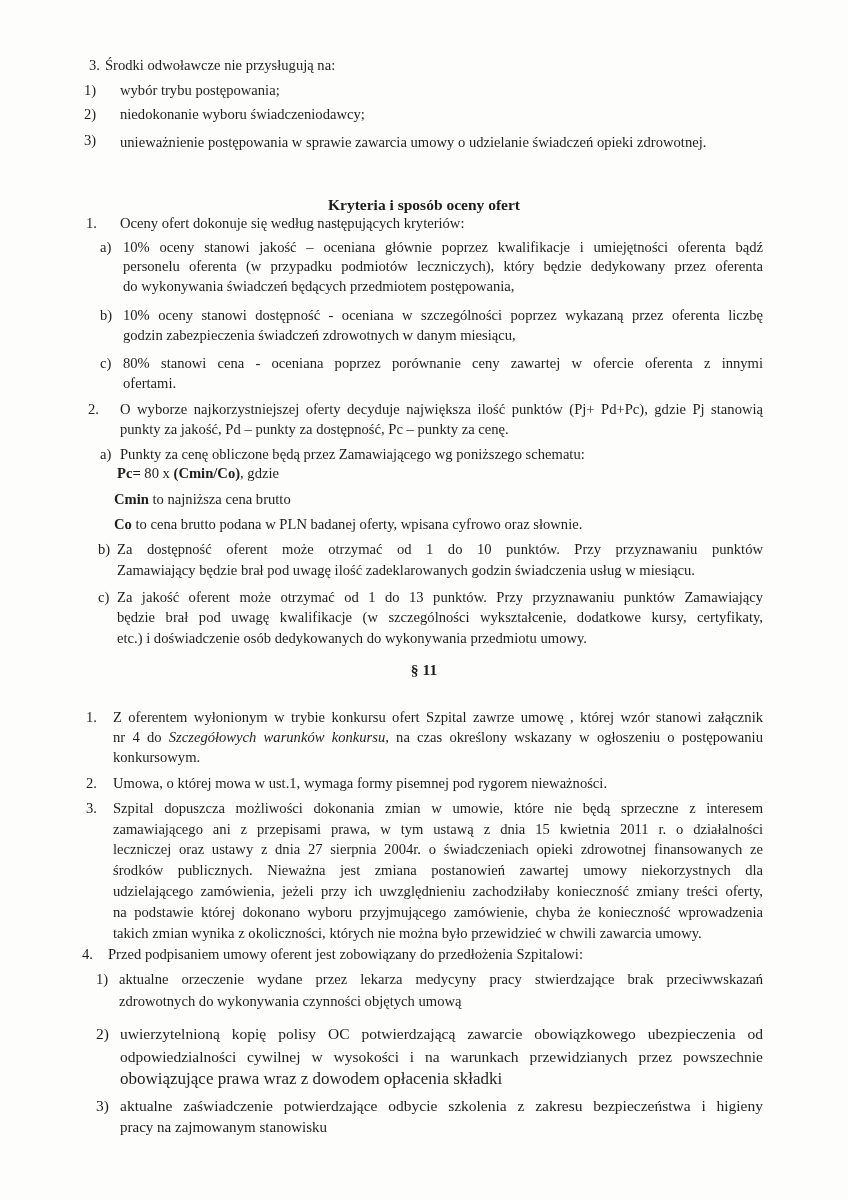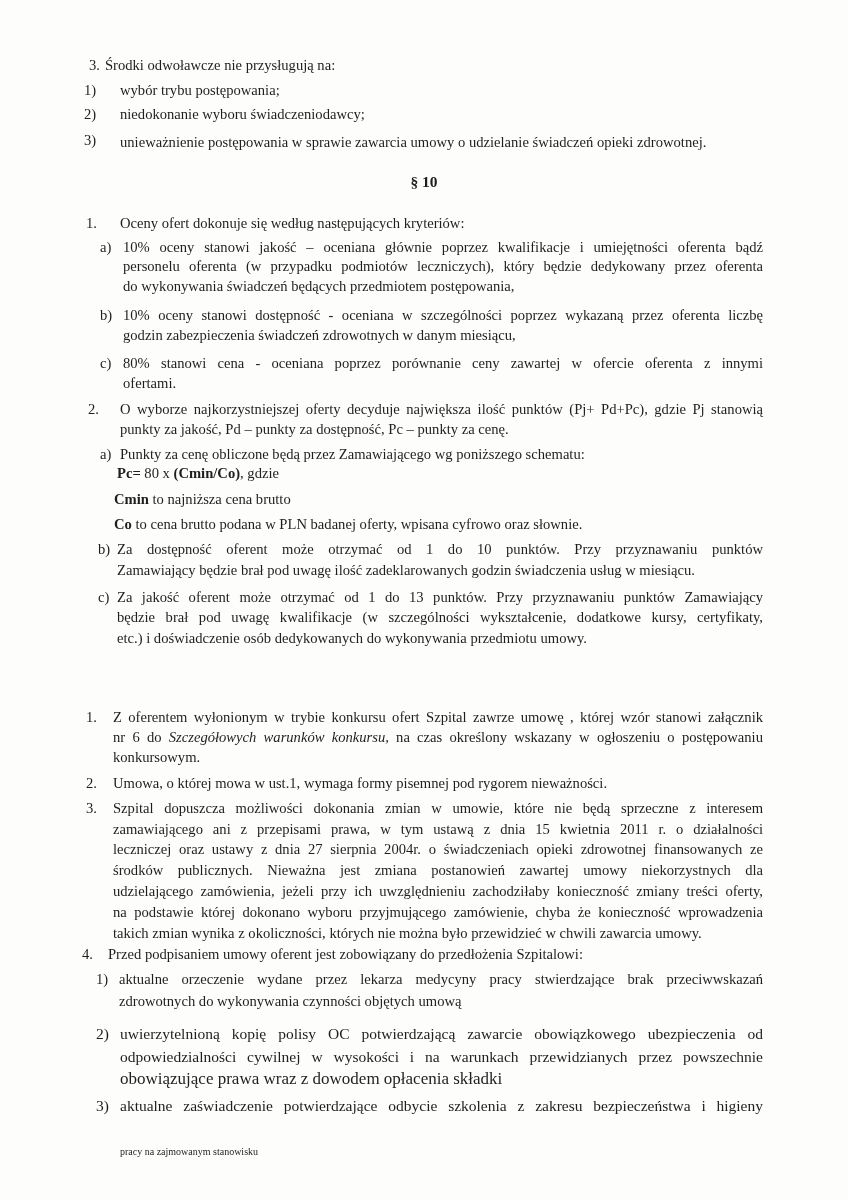--- a/index.html
+++ b/index.html
@@ -31,21 +31,21 @@
   </div>
   <div>
     <span class="num" style="left:84px;top:105px">2)</span>
     <span class="line" style="left:120px;top:105px">niedokonanie wyboru świadczeniodawcy;</span>
   </div>
   <div>
     <span class="num" style="left:84px;top:131px">3)</span>
     <span class="line" style="left:120px;top:133px">unieważnienie postępowania w sprawie zawarcia umowy o udzielanie świadczeń opieki zdrowotnej.</span>
   </div>
 
-  <div class="center" style="top:172px;font-size:15.5px">§ 10</div>
+  <div class="center" style="top:195px;font-size:15.5px">Kryteria i sposób oceny ofert</div>
 
   <div>
     <span class="num" style="left:86px;top:214px">1.</span>
     <span class="line" style="left:120px;top:214px">Oceny ofert dokonuje się według następujących kryteriów:</span>
   </div>
 
   <div>
     <span class="num" style="left:100px;top:238px">a)</span>
     <span class="just" style="left:123px;top:238px;width:640px">10% oceny stanowi jakość – oceniana głównie poprzez kwalifikacje i umiejętności oferenta bądź</span>
     <span class="just" style="left:123px;top:257px;width:640px">personelu oferenta (w przypadku podmiotów leczniczych), który będzie dedykowany przez oferenta</span>
@@ -84,25 +84,26 @@
     <span class="line" style="left:117px;top:561px">Zamawiający będzie brał pod uwagę ilość zadeklarowanych godzin świadczenia usług  w miesiącu.</span>
   </div>
 
   <div>
     <span class="num" style="left:98px;top:588px">c)</span>
     <span class="just" style="left:117px;top:588px;width:646px">Za jakość oferent może otrzymać od 1 do 13 punktów. Przy przyznawaniu punktów Zamawiający</span>
     <span class="just" style="left:117px;top:608px;width:646px">będzie brał pod uwagę kwalifikacje (w szczególności wykształcenie, dodatkowe kursy, certyfikaty,</span>
     <span class="line" style="left:117px;top:629px">etc.) i doświadczenie osób dedykowanych do wykonywania przedmiotu umowy.</span>
   </div>
 
+  <div class="center" style="top:660px;font-size:15.5px">§ 11</div>
 
   <div>
     <span class="num" style="left:86px;top:708px">1.</span>
     <span class="just" style="left:113px;top:708px;width:650px">Z oferentem wyłonionym w trybie konkursu ofert Szpital zawrze umowę , której wzór stanowi załącznik</span>
-    <span class="just" style="left:113px;top:728px;width:650px"><span>nr 6 do </span><i>Szczegółowych warunków konkursu,</i><span> na czas określony wskazany w ogłoszeniu o postępowaniu</span></span>
+    <span class="just" style="left:113px;top:728px;width:650px"><span>nr 4 do </span><i>Szczegółowych warunków konkursu,</i><span> na czas określony wskazany w ogłoszeniu o postępowaniu</span></span>
     <span class="line" style="left:113px;top:748px">konkursowym.</span>
   </div>
 
   <div>
     <span class="num" style="left:86px;top:774px">2.</span>
     <span class="line" style="left:113px;top:774px">Umowa, o której mowa w ust.1, wymaga formy pisemnej pod rygorem nieważności.</span>
   </div>
 
   <div>
     <span class="num" style="left:86px;top:799px">3.</span>
@@ -129,16 +130,16 @@
   <div>
     <span class="num" style="left:96px;top:1024px;font-size:15.5px">2)</span>
     <span class="just" style="left:120px;top:1024px;width:643px;font-size:15.5px">uwierzytelnioną kopię polisy OC potwierdzającą zawarcie obowiązkowego ubezpieczenia od</span>
     <span class="just" style="left:120px;top:1047px;width:643px;font-size:15.5px">odpowiedzialności cywilnej w wysokości i na warunkach przewidzianych przez powszechnie</span>
     <span class="line" style="left:120px;top:1069px;font-size:17px">obowiązujące prawa wraz z dowodem opłacenia składki</span>
   </div>
 
   <div>
     <span class="num" style="left:96px;top:1096px;font-size:15.5px">3)</span>
     <span class="just" style="left:120px;top:1096px;width:643px;font-size:15.5px">aktualne zaświadczenie potwierdzające odbycie szkolenia z zakresu bezpieczeństwa i higieny</span>
-    <span class="line" style="left:120px;top:1142px;font-size:10px">pracy na zajmowanym stanowisku</span>
+    <span class="line" style="left:120px;top:1118px;font-size:15px">pracy na zajmowanym stanowisku</span>
   </div>
 
 </div>
 
 </body></html>

